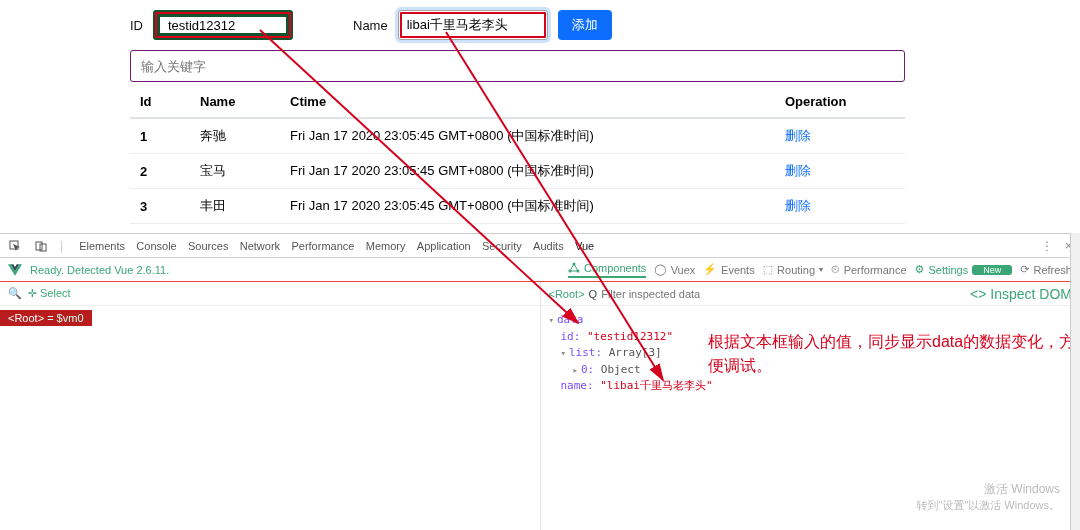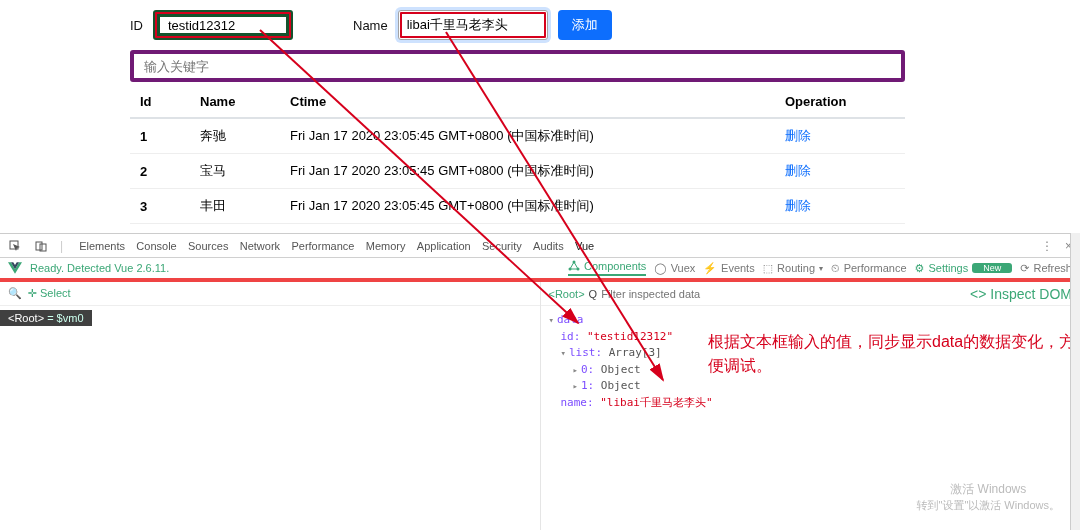--- a/index.html
+++ b/index.html
@@ -5,68 +5,68 @@
 * { box-sizing: border-box; margin: 0; padding: 0; }
 body { font-family: -apple-system, "Segoe UI", sans-serif; font-size: 13px; width: 1080px; height: 530px; background: #fff; position: relative; overflow: hidden; }
 
 .top-area { padding: 10px 10px 10px 130px; }
 .form-row { display: flex; align-items: center; gap: 10px; margin-bottom: 10px; }
 .form-row label { font-size: 13px; color: #111; }
 .text-input { height: 30px; padding: 3px 8px; border: 7px solid #14532d; border-radius: 3px; font-size: 13px; width: 140px; }
 .text-input.highlight { outline: 2px solid #d6001c; outline-offset: -4px; }
 .text-input.focus { border: 1px solid #a3a3a3; box-shadow: 0 0 0 3px rgba(158,197,254,0.5); }
 .btn-add { background: #0d6efd; color: #fff; border: none; border-radius: 4px; height: 30px; padding: 0 14px; font-size: 13px; cursor: pointer; }
-.search-input { width: 775px; height: 32px; padding: 8px 10px; border: 4px solid #701a75; border-radius: 3px; font-size: 13px; }
+.search-input { width: 775px; height: 32px; padding: 8px 10px; border: 1px solid #701a75; border-radius: 3px; font-size: 13px; }
 
 table { width: 775px; border-collapse: collapse; margin-top: 4px; font-size: 13px; }
 th, td { text-align: left; padding: 8px 10px; border-bottom: 1px solid #eee; }
 th { font-weight: 700; border-bottom: 2px solid #dee2e6; }
 td.op a { color: #0d6efd; text-decoration: none; cursor: pointer; font-family: Liberation Serif, serif; }
 
 .devtools { position: absolute; left: 0; right: 0; bottom: 0; height: 297px; border-top: 1px solid #ccc; background: #fff; font-size: 12px; display: flex; flex-direction: column; }
 .dt-tabs { display: flex; align-items: center; gap: 12px; padding: 2px 8px; border-bottom: 1px solid #d0d0d0; height: 24px; color: #555; }
 .dt-tabs .tab { color: #555; padding: 2px 4px; cursor: pointer; font-size: 11px; }
 .dt-tabs .tab.active { color: #222; }
 .dt-tabs .icon-btn { width: 14px; height: 14px; display: inline-flex; align-items: center; justify-content: center; color: #555; cursor: pointer; }
 .dt-tabs .spacer { flex: 1; }
 .dt-tabs .dots { color: #888; cursor: pointer; }
 
-.dt-status { display: flex; align-items: center; gap: 8px; padding: 4px 8px; border-bottom: 4px solid #ef4444; color: #3ba776; font-size: 11px; height: 24px; }
+.dt-status { display: flex; align-items: center; gap: 8px; padding: 4px 8px; border-bottom: 1px solid #ef4444; color: #3ba776; font-size: 11px; height: 24px; }
 .vue-logo { width: 14px; height: 14px; }
 .dt-status .sp { flex: 1; }
 .dt-status .subtab { display: flex; align-items: center; gap: 4px; color: #777; cursor: pointer; font-size: 11px; }
 .dt-status .subtab.active { color: #3ba776; border-bottom: 2px solid #3ba776; padding-bottom: 2px; }
 .dt-status .settings-badge { background: #3ba776; color: #fff; font-size: 9px; padding: 0 11px; border-radius: 3px; }
 
 .dt-body { display: flex; flex: 1; min-height: 0; }
 .dt-left, .dt-right { flex: 1; display: flex; flex-direction: column; }
 .dt-left { border-right: 1px solid #e5e5e5; }
 .filter-row { display: flex; align-items: center; gap: 6px; padding: 4px 8px; border-bottom: 1px solid #eee; color: #888; font-size: 11px; height: 24px; }
 .filter-row input { border: none; outline: none; font-size: 11px; flex: 1; }
 .filter-row .sel { color: #3ba776; cursor: pointer; }
 .tree-area { padding: 4px 0; flex: 1; overflow: auto; }
-.tree-root { background: #404040; color: #fff; padding: 2px 8px; display: inline-block; font-size: 11px; }
+.tree-root { background: #b91c1c; color: #fff; padding: 2px 8px; display: inline-block; font-size: 11px; }
 .tree-root .eq { color: #cfe; }
 
 .bc { display: flex; align-items: center; gap: 4px; padding: 4px 8px; border-bottom: 1px solid #eee; font-size: 11px; height: 24px; color: #444; }
 .bc .root { color: #3ba776; }
 .bc .inspect-link { color: #3ba776; margin-left: auto; cursor: pointer; font-size: 14px; }
 .data-tree { padding: 6px 8px; line-height: 1.5; font-family: Consolas, monospace; font-size: 11px; position: relative; }
 .data-tree .key { color: #7c4dff; }
 .data-tree .str { color: #d6001c; }
 .data-tree .obj { color: #555; }
 .indent1 { padding-left: 12px; } .indent2 { padding-left: 24px; }
 .tri::before { content: "▸"; color: #888; margin-right: 3px; font-size: 9px; }
 .tri.open::before { content: "▾"; }
 
 .annotation { position: absolute; left: 708px; top: 330px; color: #d6001c; font-size: 16px; line-height: 1.5; width: 380px; }
 
 svg.arrows { position: absolute; left: 0; top: 0; pointer-events: none; }
 
-.watermark { position: absolute; right: 20px; bottom: 18px; font-size: 12px; color: #bbb; line-height: 1.3; text-align: center; }
+.watermark { position: absolute; right: 20px; bottom: 18px; font-size: 12px; color: #bbb; line-height: 1.3; text-align: right; }
 .watermark .sub { font-size: 11px; }
 .right-bar { position: absolute; right: 0; top: 233px; width: 10px; bottom: 0; background: #f0f0f0; border-left: 1px solid #ccc; }
 </style>
 </head>
 <body>
 
 <div class="top-area">
   <div class="form-row">
     <label>ID</label>
     <input class="text-input highlight" value="testid12312" style="">
@@ -186,21 +186,20 @@
         <span>Q</span>
         <input style="border: none; outline: none; font-size: 11px; width: 110px;" placeholder="Filter inspected data">
         <span class="inspect-link">&lt;&gt; <span>Inspect DOM</span></span>
       </div>
       <div class="data-tree">
         <div class="tri open"><span class="key">data</span></div>
         <div class="indent1"><span class="key">id:</span> <span class="str">"testid12312"</span></div>
         <div class="indent1 tri open"><span class="key">list:</span> <span class="obj">Array[3]</span></div>
         <div id="list-items">
             <div class="indent2 tri"><span class="key">0:</span> <span class="obj">Object</span></div>
-            <div class="indent2 tri"><span class="key">1:</span> <span class="obj">Object</span></div>
           </div>
         <div class="indent1"><span class="key">name:</span> <span class="str">"libai千里马老李头"</span></div>
       </div>
     </div>
   </div>
 </div>
 
 <svg class="arrows" width="1080" height="530">
   <defs>
       <marker id="ah" markerWidth="10" markerHeight="10" refX="8" refY="3" orient="auto">

